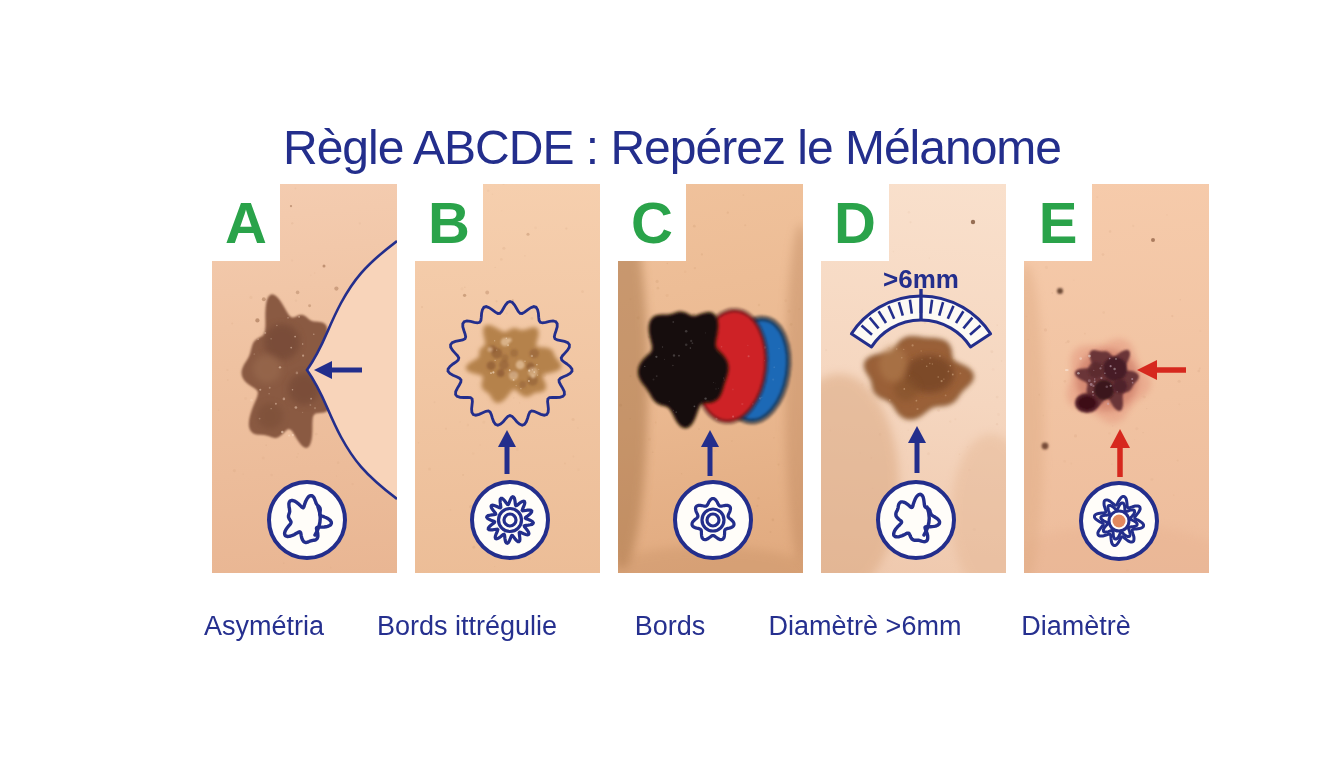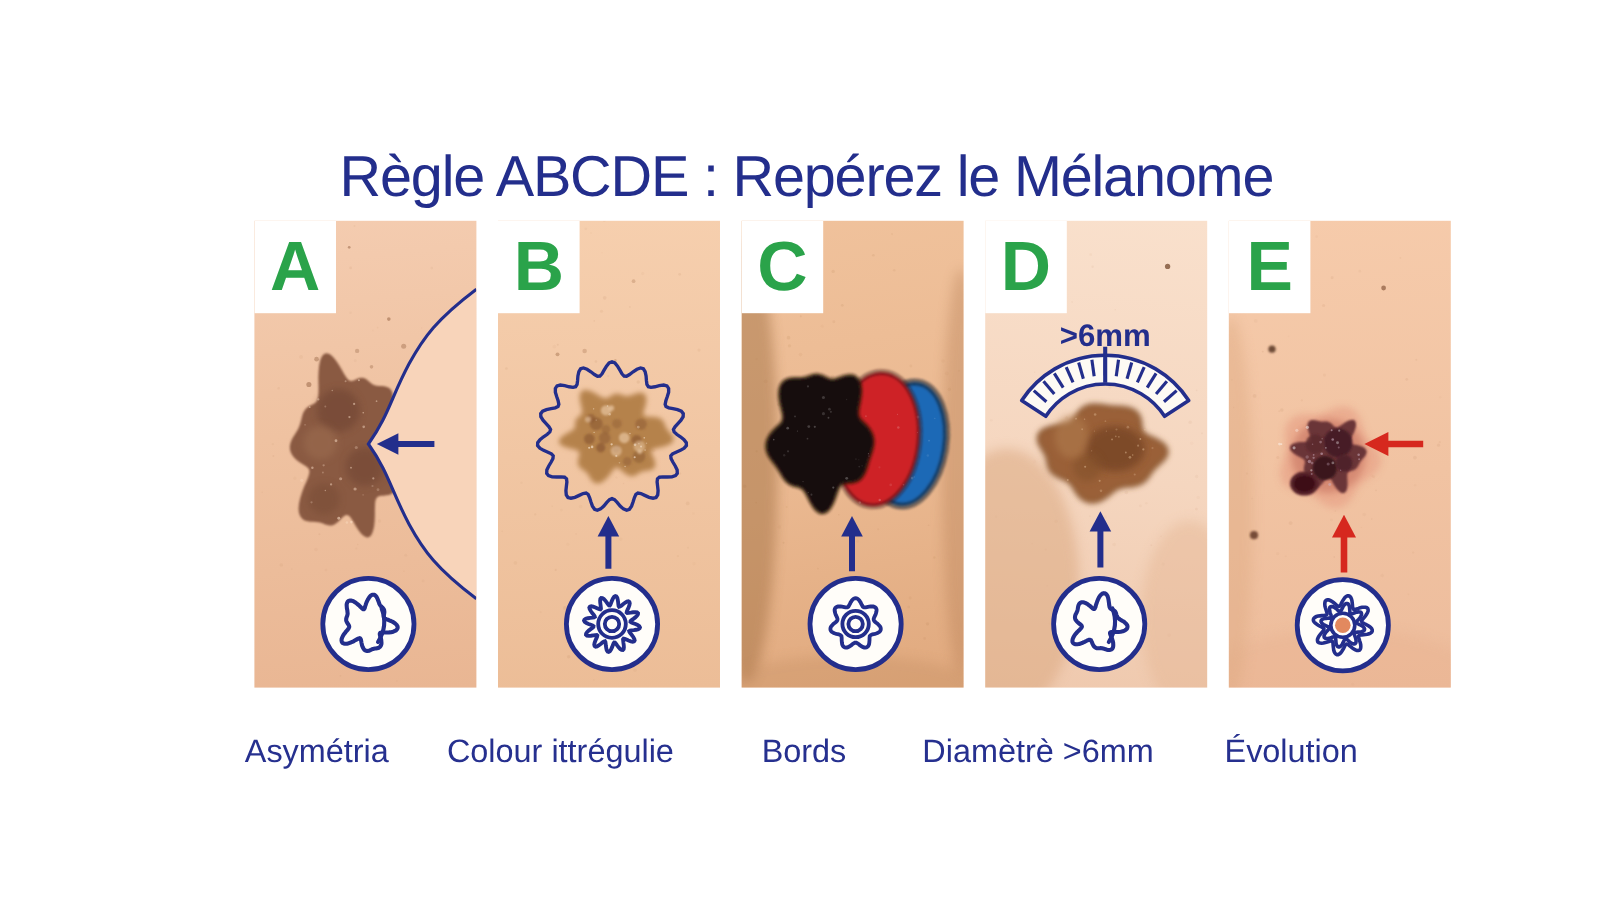--- a/index.html
+++ b/index.html
@@ -697,16 +697,16 @@
       <circle r="10" fill="#ffffff" stroke="#232e8c" stroke-width="3"></circle>
       <circle r="6.5" fill="#e2895f"></circle>
     </g>
   </svg>
   <div class="label">
       <span>E</span>
     </div>
 </figure>
 
 <figcaption class="caption c-a">Asymétria</figcaption>
-<figcaption class="caption c-b">Colour ittrégulie</figcaption>
+<figcaption class="caption c-b">Bords ittrégulie</figcaption>
 <figcaption class="caption c-c">Bords</figcaption>
 <figcaption class="caption c-d">Diamètrè &gt;6mm</figcaption>
-<figcaption class="caption c-e">Évolution</figcaption>
+<figcaption class="caption c-e">Diamètrè</figcaption>
 
 </body></html>

